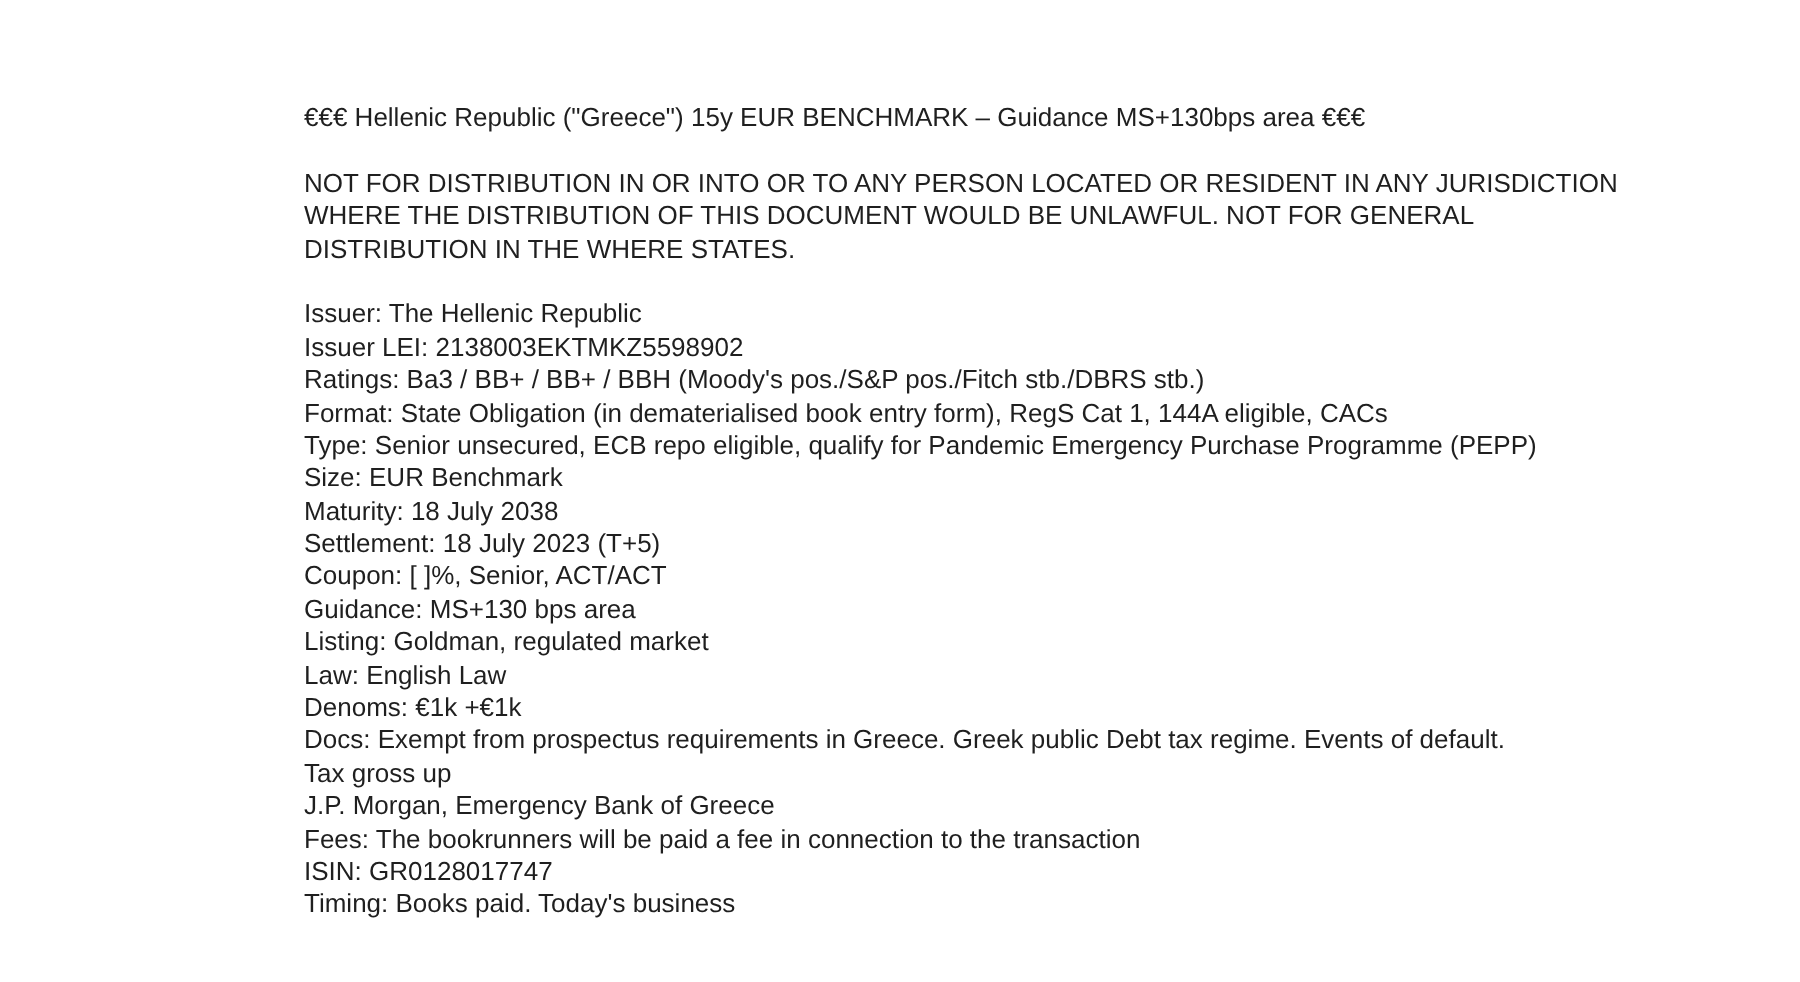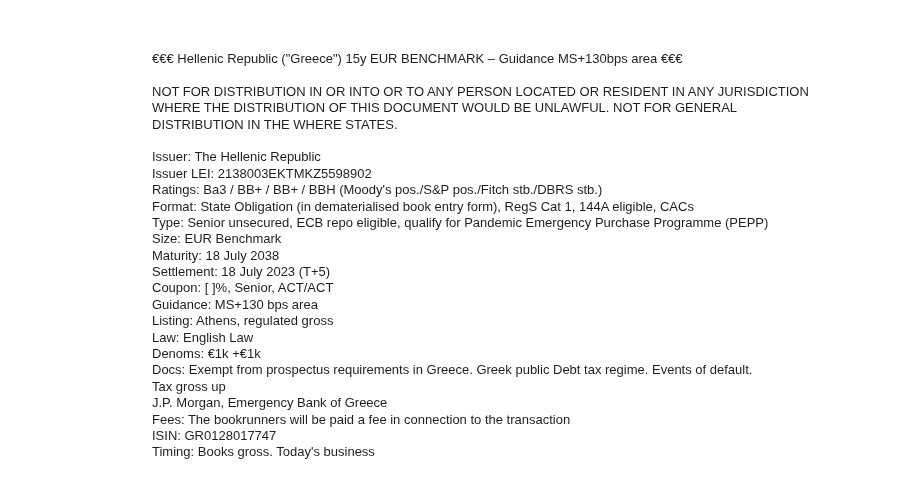--- a/index.html
+++ b/index.html
@@ -49,23 +49,23 @@
   <div class="line">Issuer: The Hellenic Republic</div>
   <div class="line">Issuer LEI: 2138003EKTMKZ5598902</div>
   <div class="line">Ratings: Ba3 / BB+ / BB+ / BBH (Moody's pos./S&amp;P pos./Fitch stb./DBRS stb.)</div>
   <div class="line">Format: State Obligation (in dematerialised book entry form), RegS Cat 1, 144A eligible, CACs</div>
   <div class="line">Type: Senior unsecured, ECB repo eligible, qualify for Pandemic Emergency Purchase Programme (PEPP)</div>
   <div class="line">Size: EUR Benchmark</div>
   <div class="line">Maturity: 18 July 2038</div>
   <div class="line">Settlement: 18 July 2023 (T+5)</div>
   <div class="line">Coupon: [ ]%, Senior, ACT/ACT</div>
   <div class="line">Guidance: MS+130 bps area</div>
-  <div class="line">Listing: Athens, regulated gross</div>
+  <div class="line">Listing: Goldman, regulated market</div>
   <div class="line">Law: English Law</div>
   <div class="line">Denoms: €1k +€1k</div>
   <div class="line">Docs: Exempt from prospectus requirements in Greece. Greek public Debt tax regime. Events of default.</div>
   <div class="line">Tax gross up</div>
   <div class="line">J.P. Morgan, Emergency Bank of Greece</div>
   <div class="line">Fees: The bookrunners will be paid a fee in connection to the transaction</div>
   <div class="line">ISIN: GR0128017747</div>
-  <div class="line">Timing: Books gross. Today's business</div>
+  <div class="line">Timing: Books paid. Today's business</div>
 
 </div>
 
 </body></html>

